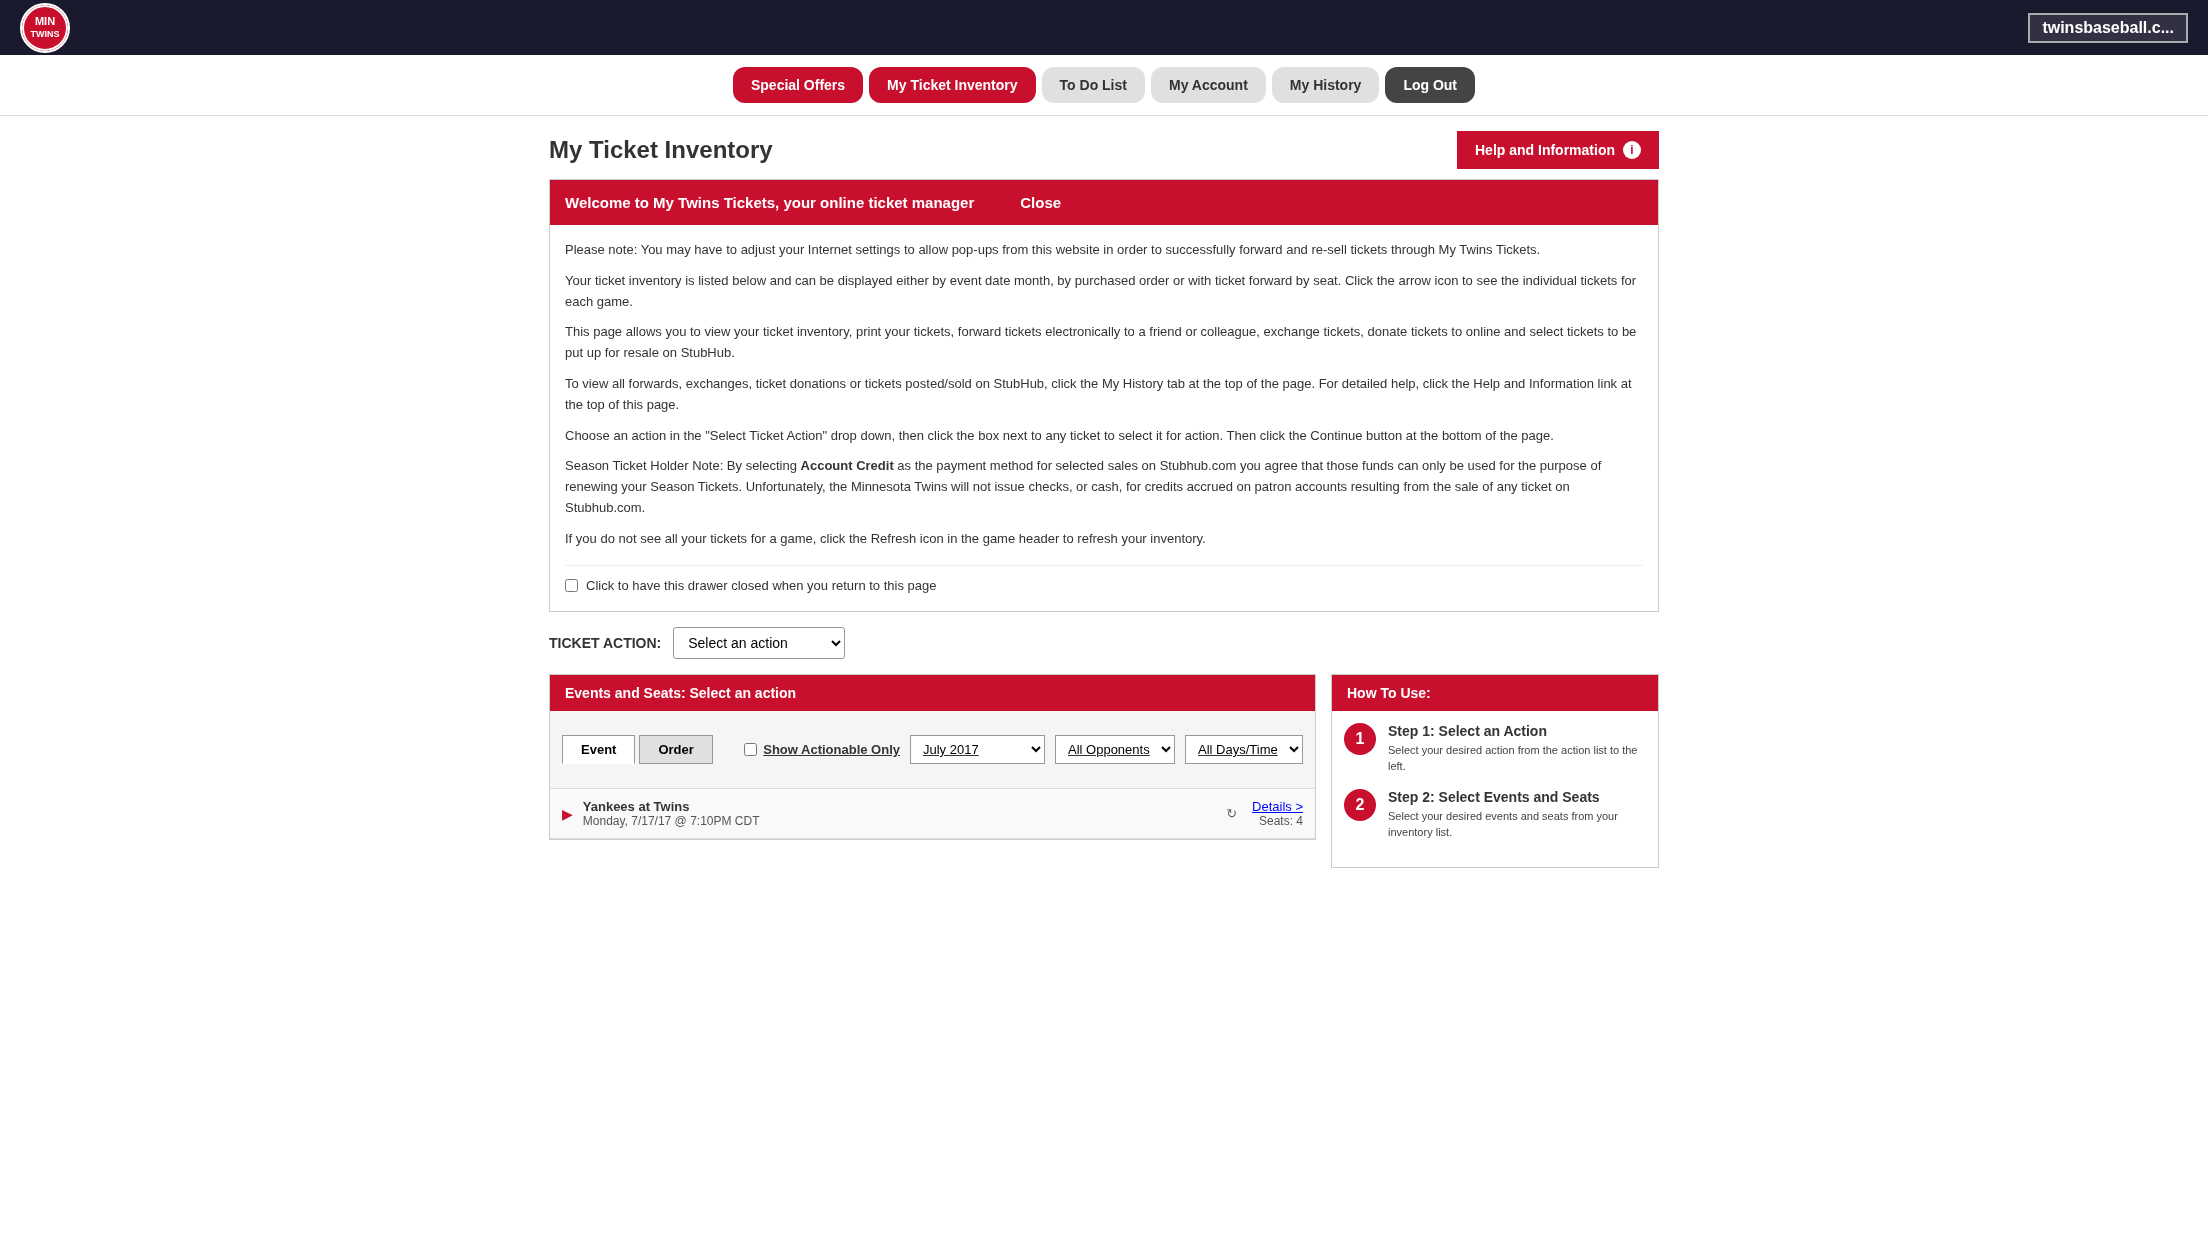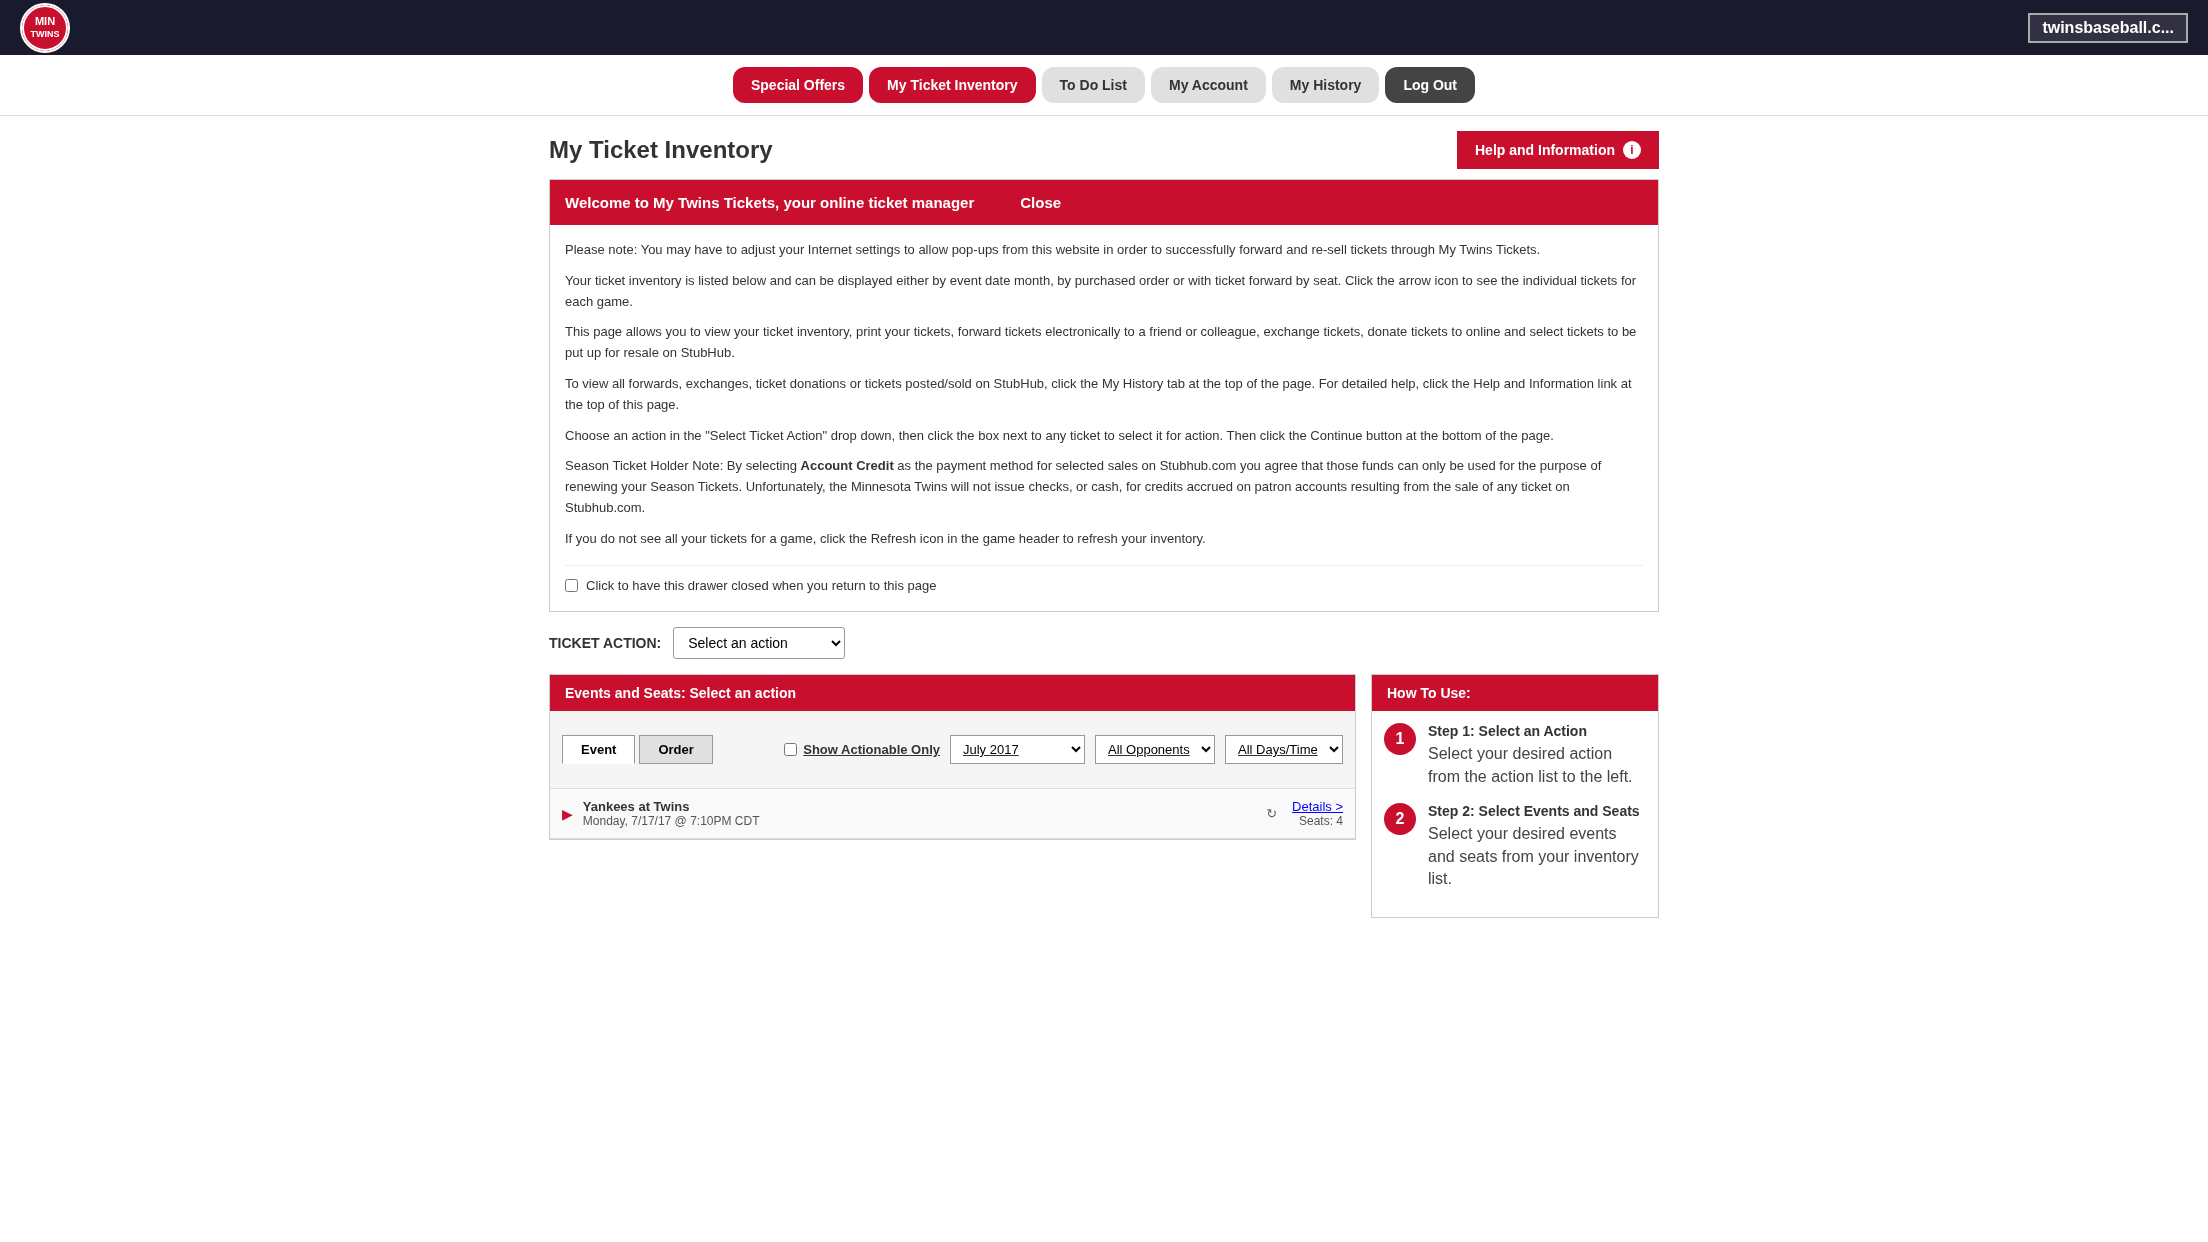--- a/index.html
+++ b/index.html
@@ -198,21 +198,21 @@
 
     
     .main-cols {
       display: flex;
       gap: 15px;
     }
     .left-col {
       flex: 1;
     }
     .right-col {
-      width: 288px;
+      width: 328px;
       flex-shrink: 0;
     }
 
     
     .events-box {
       border: 1px solid #ccc;
     }
     .events-header {
       background: #c8102e;
       color: white;
@@ -342,21 +342,21 @@
       font-weight: bold;
       font-size: 16px;
       flex-shrink: 0;
     }
     .step-text h4 {
       font-size: 14px;
       font-weight: bold;
       margin-bottom: 4px;
     }
     .step-text p {
-      font-size: 16px;
+      font-size: 11px;
       color: #444;
       line-height: 1.4;
     }
   </style>
 </head>
 <body>
 
 <div class="top-bar">
   <div class="top-bar-logo">
     <div class="logo-circle">

